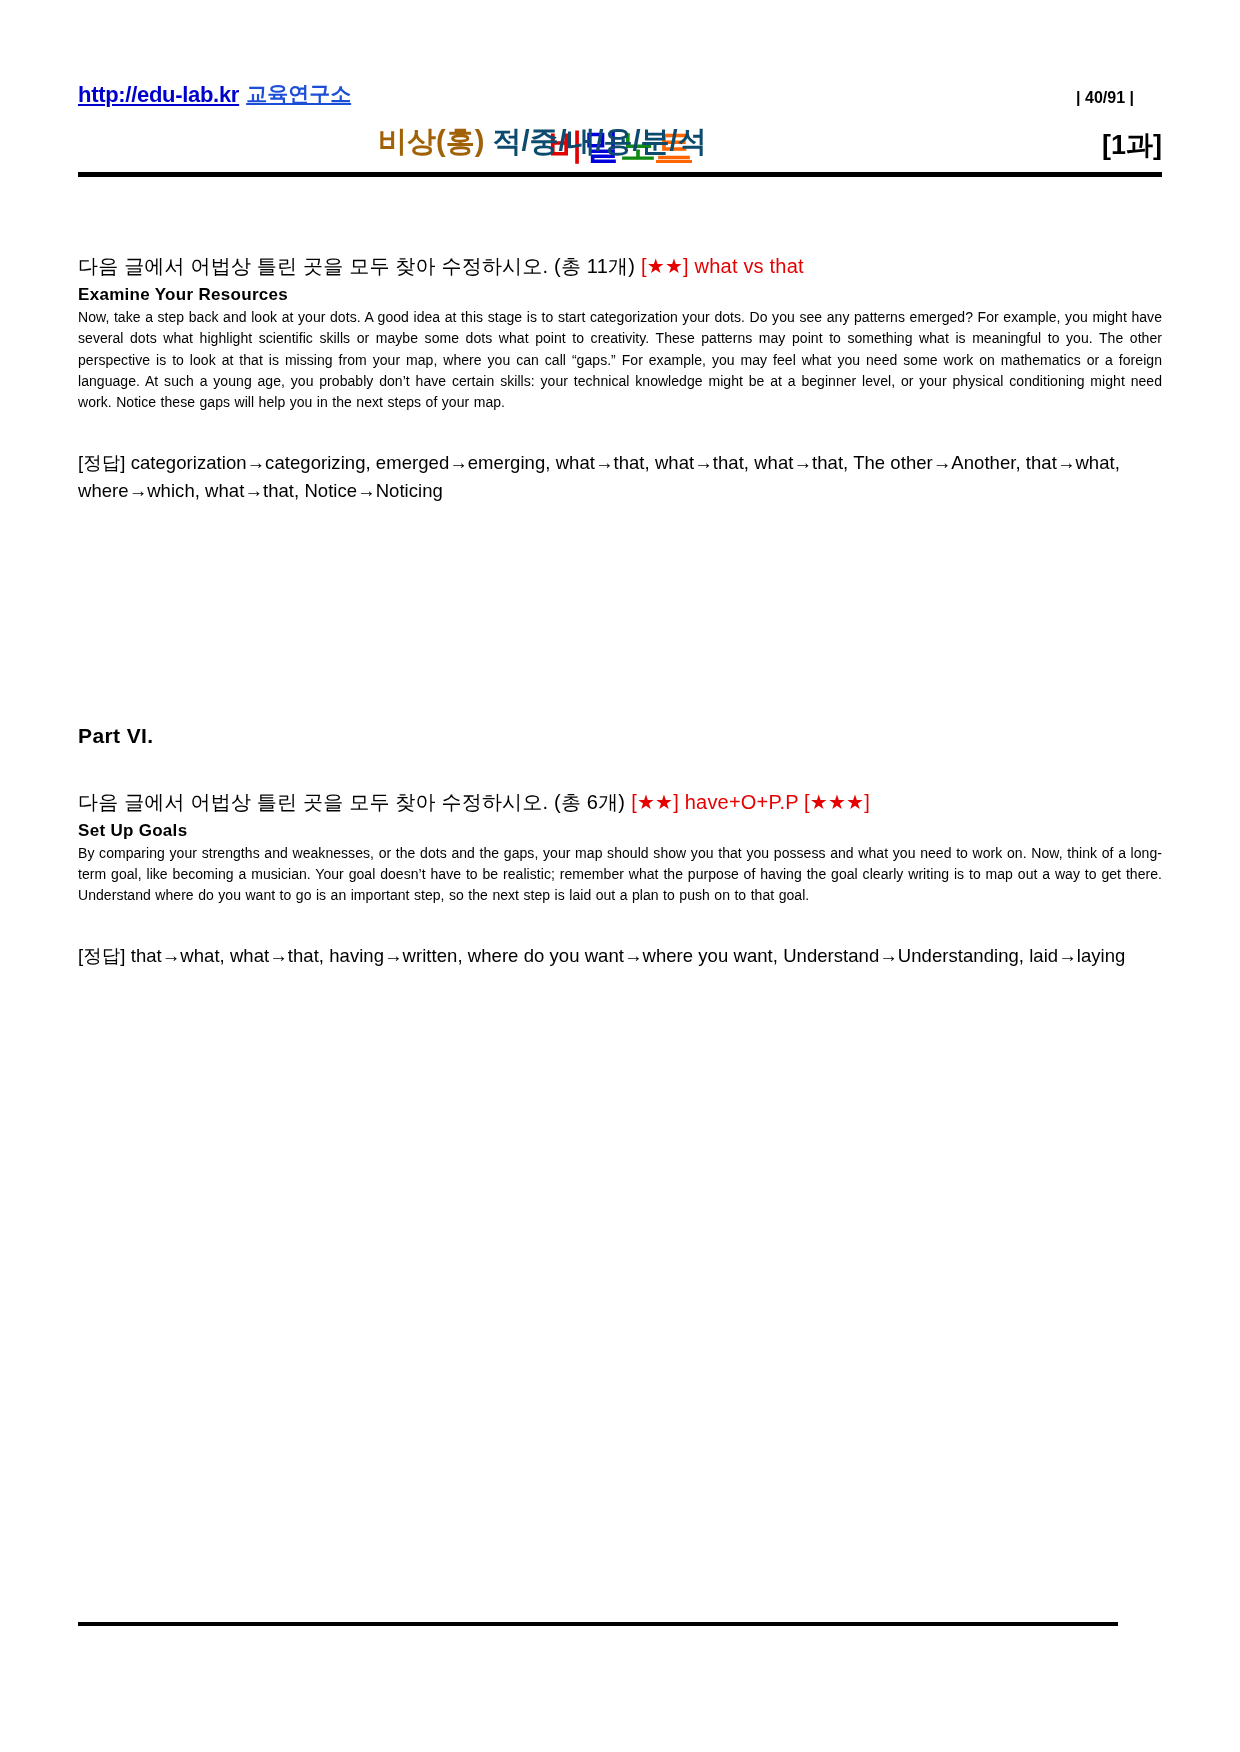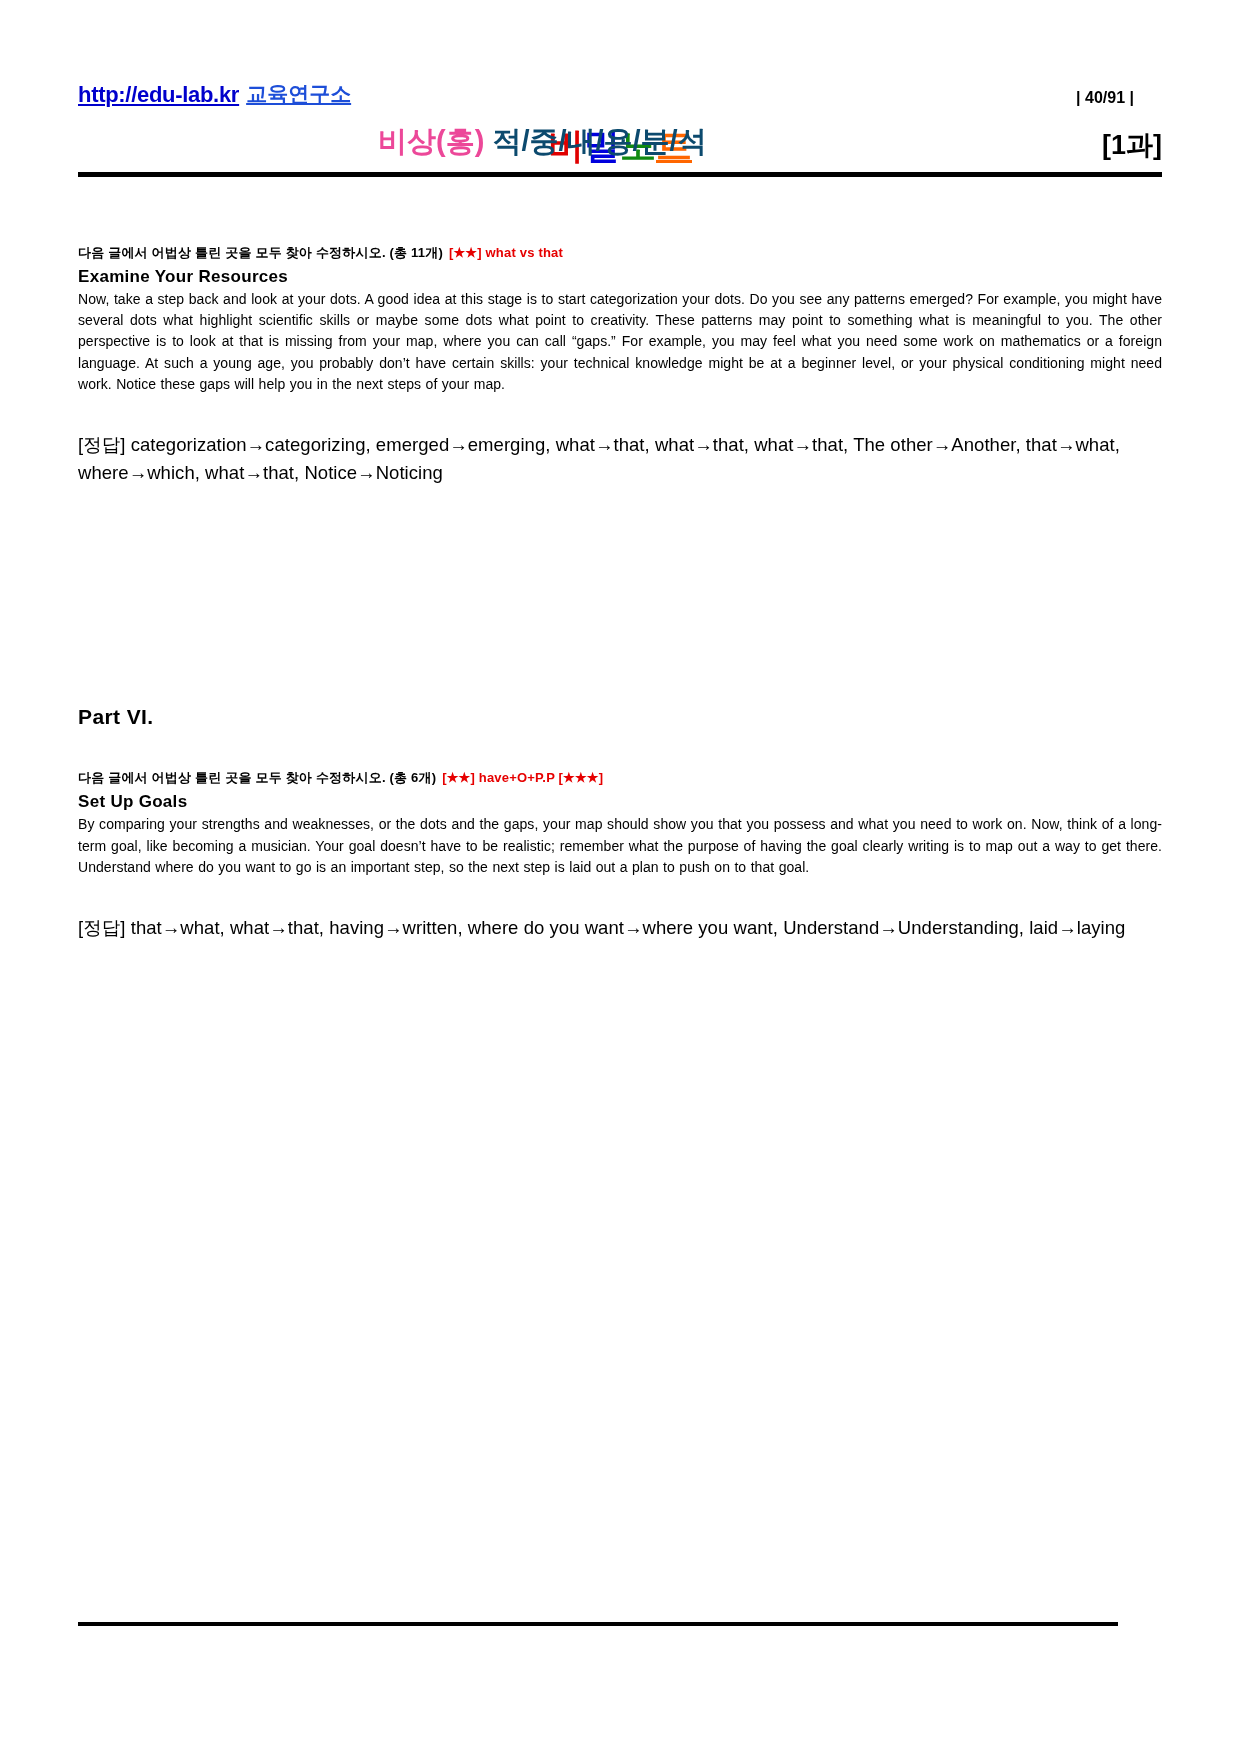--- a/index.html
+++ b/index.html
@@ -85,21 +85,21 @@
   .brand .c4 { color: #ff6600; text-decoration: underline; }
 
   .center-title {
     position: absolute;
     left: 300px;
     bottom: 2px;
     font-size: 29px;
     font-weight: bold;
     white-space: nowrap;
   }
-  .center-title .green { color: #ec4899; }
+  .center-title .green { color: #a16207; }
   .center-title .blk { color: #0c4a6e; }
 
   .lesson {
     position: absolute;
     right: 0px;
     bottom: 1px;
     font-size: 27px;
     font-weight: bold;
     color: #000000;
     white-space: nowrap;
@@ -124,23 +124,23 @@
   }
 
   .part-title {
     font-size: 21px;
     font-weight: bold;
     letter-spacing: 0.4px;
     margin: 0 0 40px 0;
   }
 
   .question-line {
-    font-size: 13px;
-    font-weight: bold;
-    margin: 8px 0 4px 0;
+    font-size: 20px;
+    font-weight: normal;
+    margin: 16px 0 4px 0;
     line-height: 1.45;
     letter-spacing: 0.2px;
   }
   .question-line .ko { color: #000000; }
   .question-line .count { color: #000000; }
   .question-line .tag { color: #e60000; margin-left: 6px; }
 
   .passage-title {
     font-size: 17px;
     font-weight: bold;

